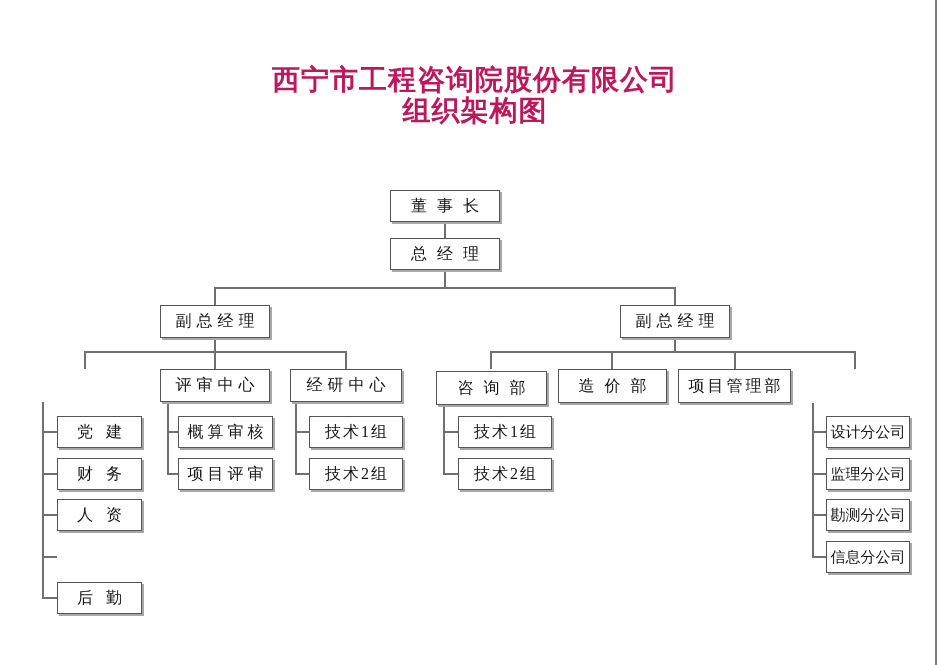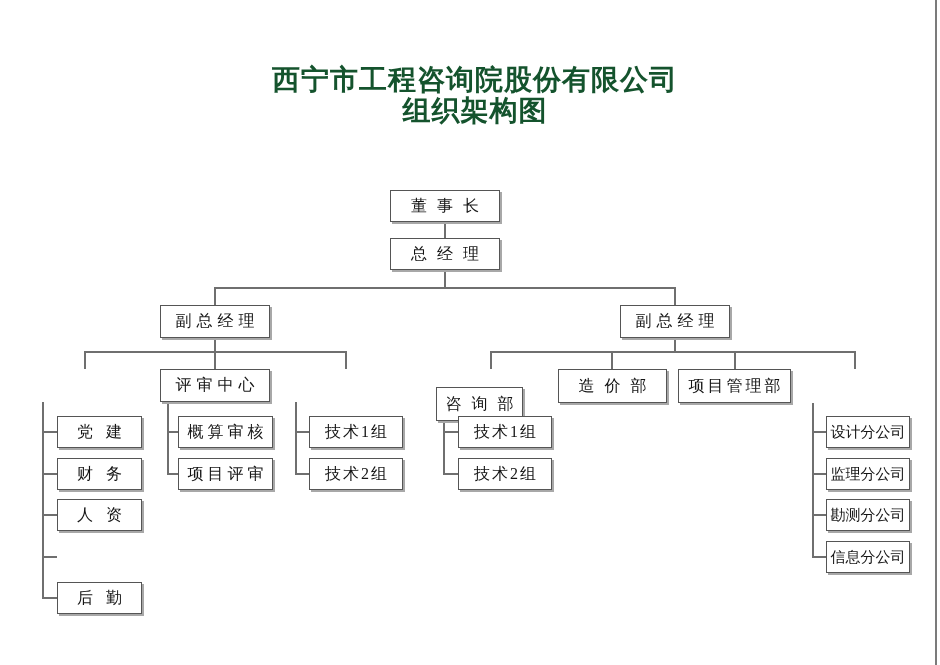--- a/index.html
+++ b/index.html
@@ -7,21 +7,21 @@
     width:940px;height:665px;
     background:#ffffff;
     font-family:"Liberation Serif","DejaVu Serif",serif;
     color:#141414;
   }
   .canvas{position:relative;width:940px;height:665px;background:#ffffff;overflow:hidden;}
 
   .title{
     position:absolute;left:175px;top:64px;width:600px;
     text-align:center;font-weight:bold;font-size:28px;line-height:31px;
-    letter-spacing:1px;color:#14532d;
+    letter-spacing:1px;color:#be185d;
   }
 
   .box{
     position:absolute;
     box-sizing:border-box;
     border:1px solid #555555;
     background:#ffffff;
     box-shadow:2px 2px 0 #a8a8a8;
     display:flex;align-items:center;justify-content:center;
     font-size:16px;color:#141414;
@@ -109,21 +109,24 @@
   <div class="box ls-b" style="left:160px;top:305px;width:110px;height:33px">
       <span>副总经理</span>
     </div>
   <div class="box ls-b" style="left:620px;top:305px;width:110px;height:33px">
       <span>副总经理</span>
     </div>
 
   <div class="box ls-b" style="left:160px;top:369px;width:110px;height:33px">
       <span>评审中心</span>
     </div>
-  <div class="box ls-a" style="left:436px;top:387px;width:87px;height:34px">
+  <div class="box ls-b" style="left:290px;top:369px;width:112px;height:33px">
+      <span>经研中心</span>
+    </div>
+  <div class="box ls-a" style="left:436px;top:371px;width:111px;height:34px">
       <span>咨询部</span>
     </div>
   <div class="box ls-a" style="left:558px;top:369px;width:109px;height:34px">
       <span>造价部</span>
     </div>
   <div class="box ls-f" style="left:678px;top:369px;width:113px;height:34px">
       <span>项目管理部</span>
     </div>
 
   <div class="box ls-c" style="left:57px;top:416px;width:85px;height:32px">

